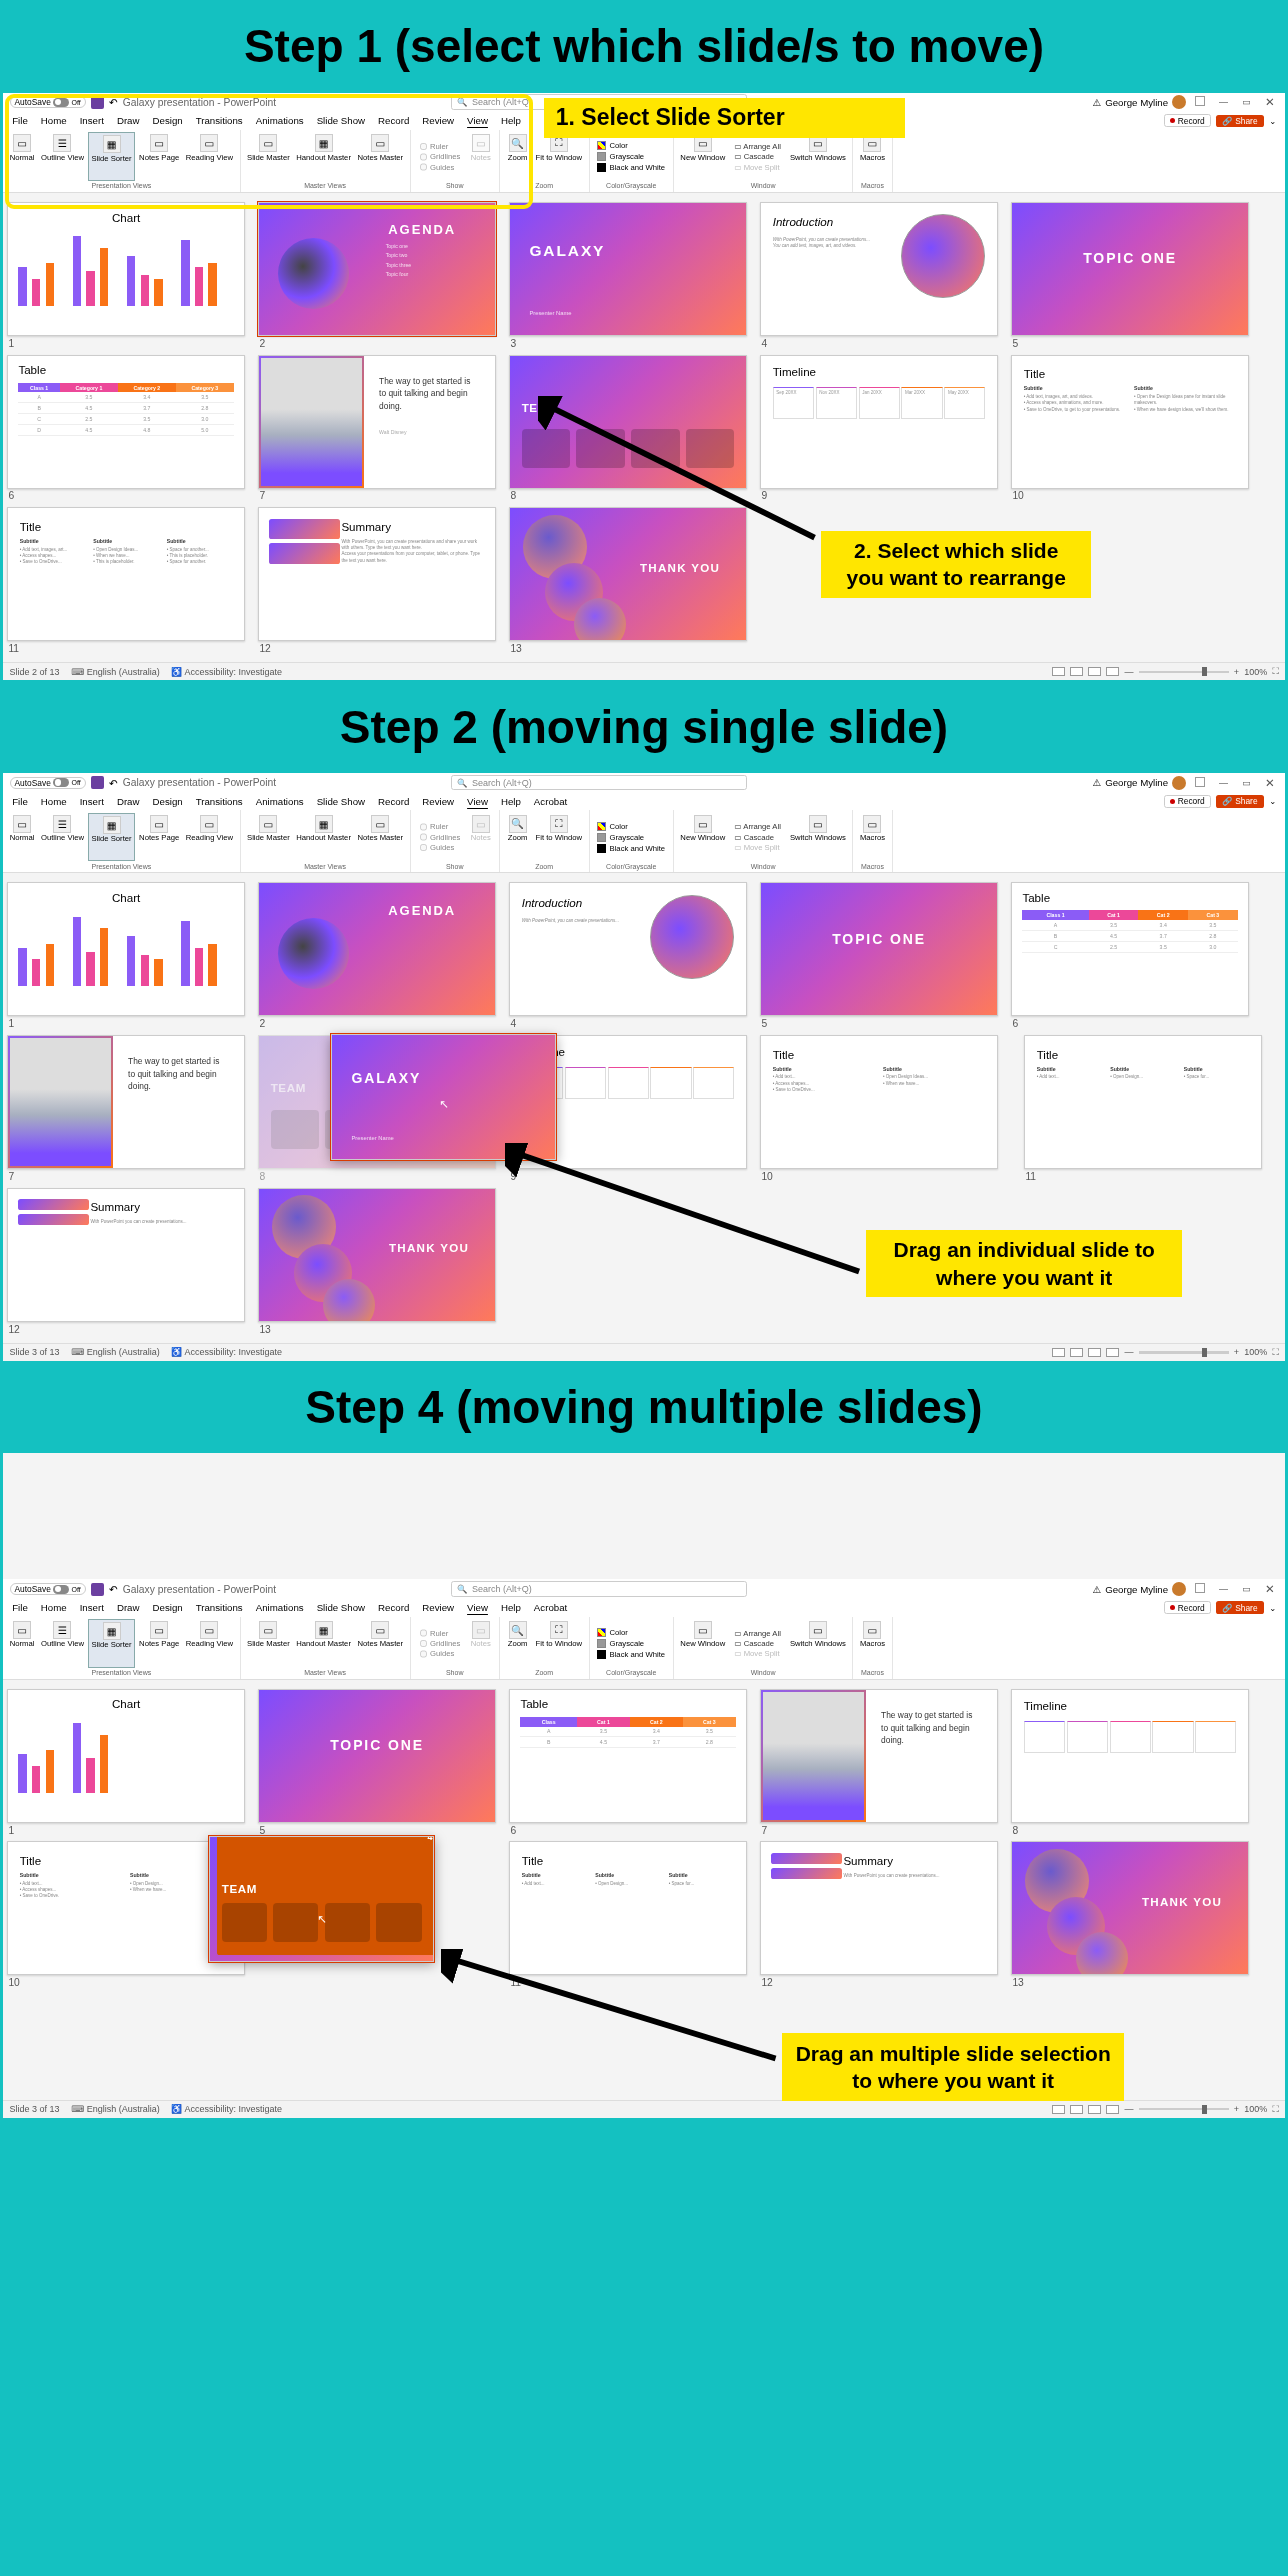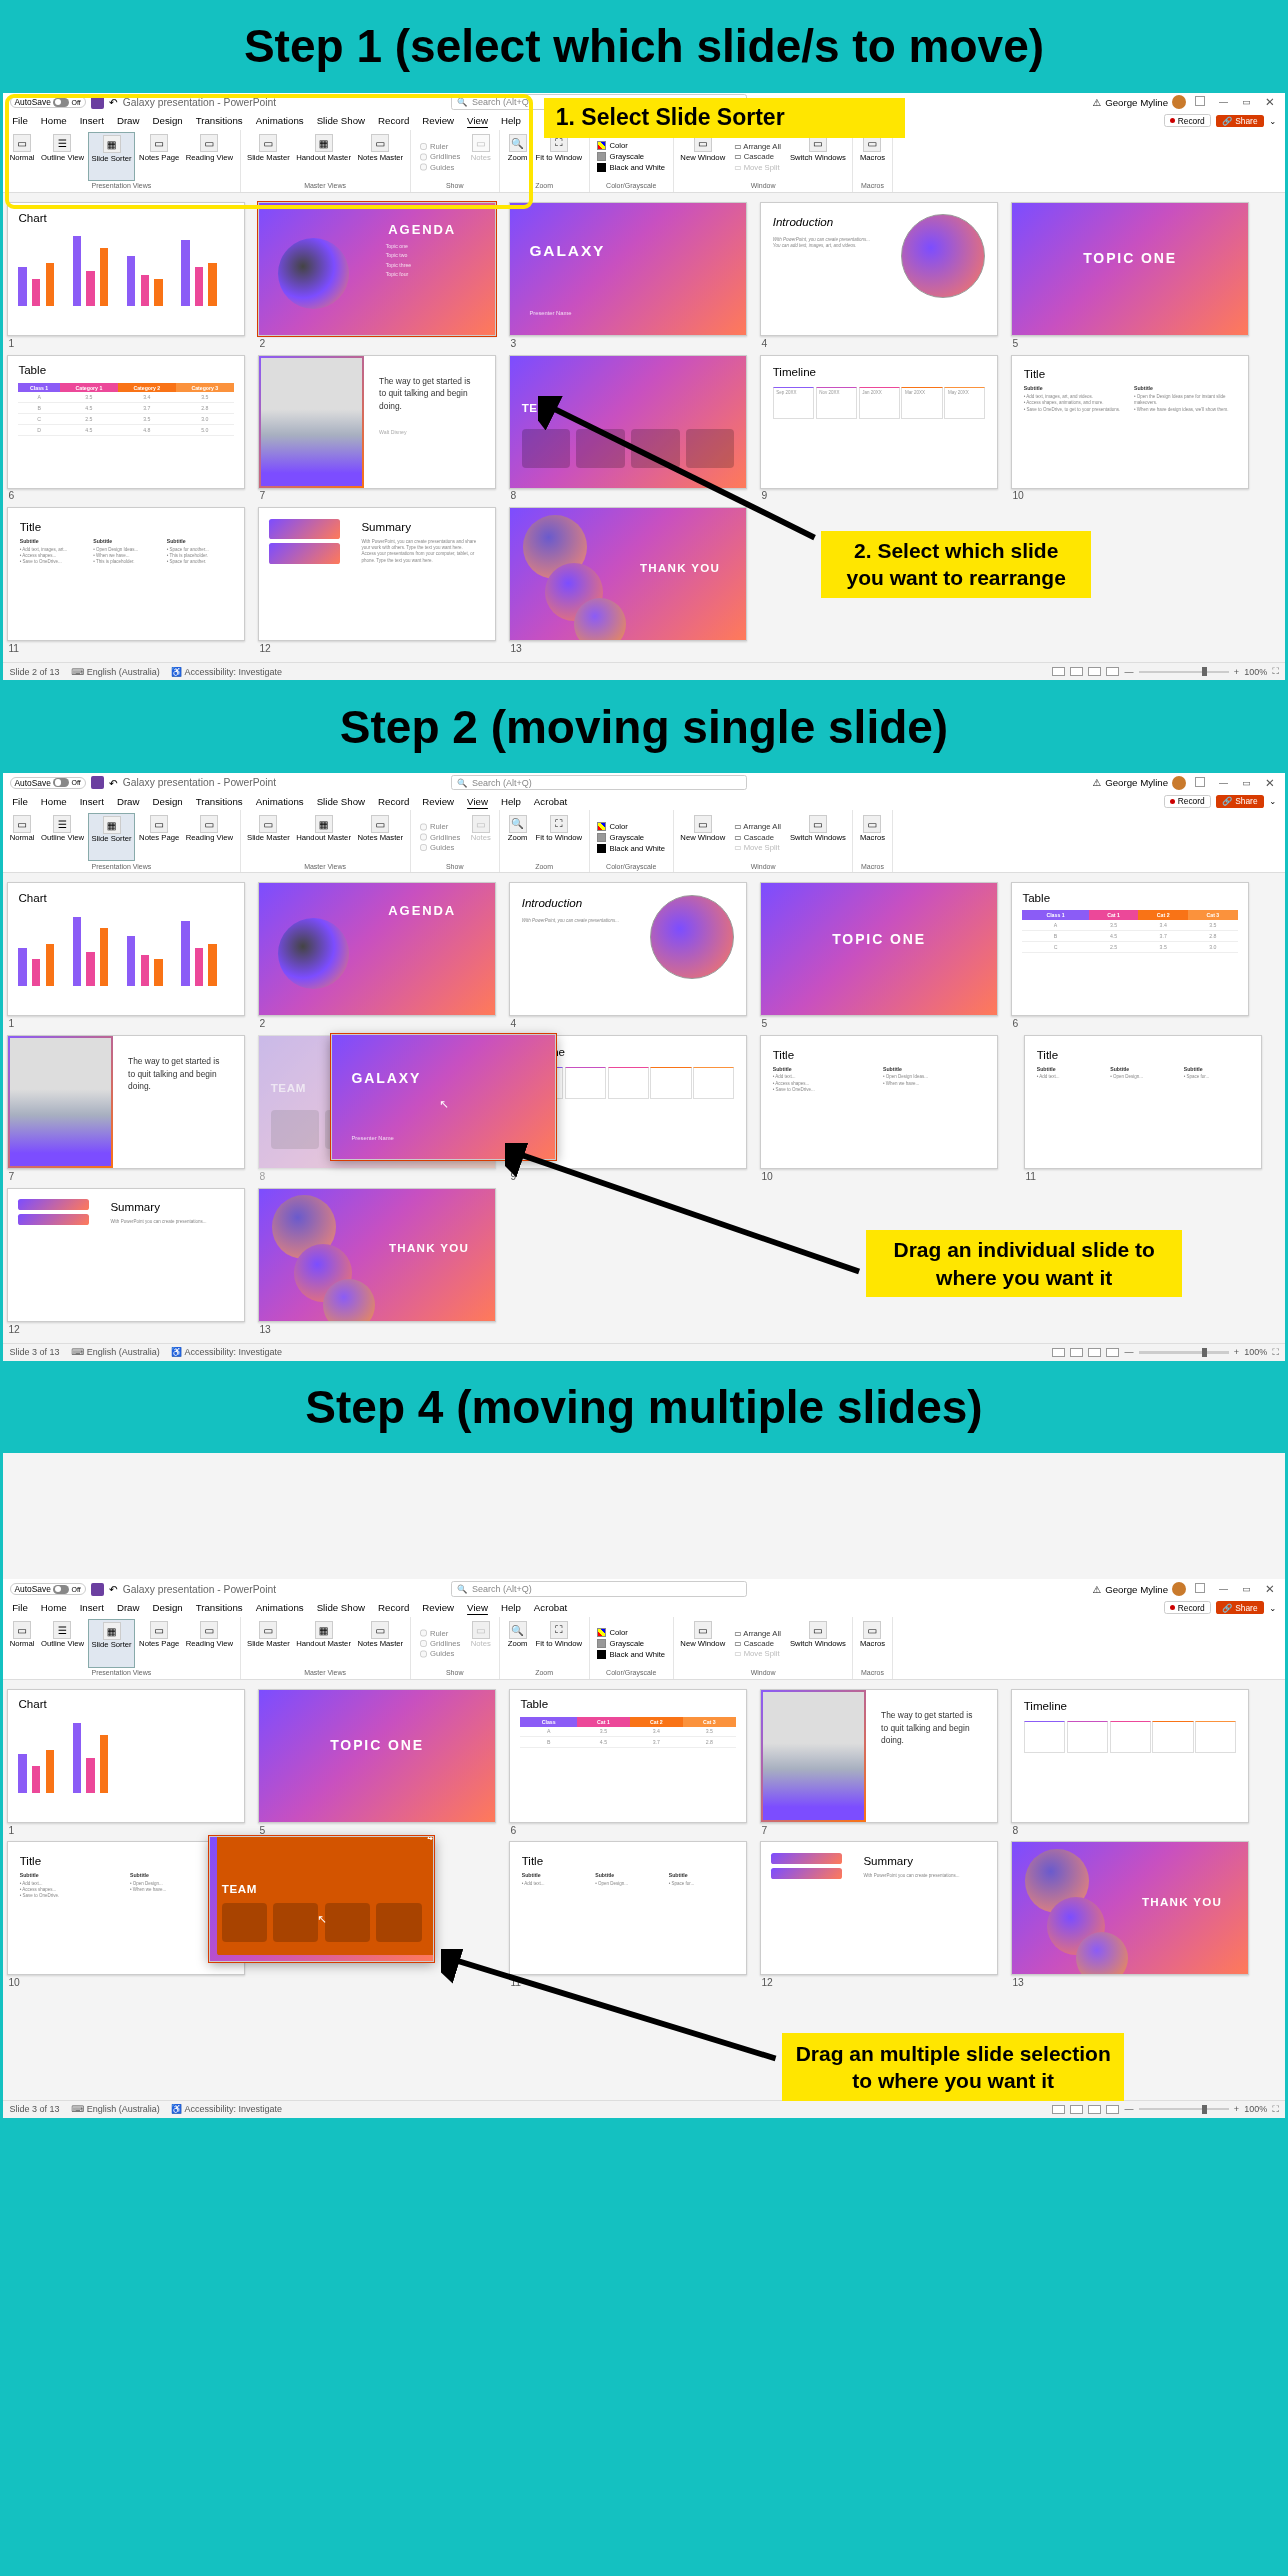--- a/index.html
+++ b/index.html
@@ -64,21 +64,21 @@
 
 .callout { position:absolute; background:#ffe600; font-size:23px; font-weight:700; padding:6.4px 11.6px; z-index:20; }
 .callout.sm { font-size:21px; text-align:center; line-height:1.3; }
 .hl-box { position:absolute; border:4.5px solid #ffe600; border-radius:9px; z-index:19; pointer-events:none; }
 .arrow { position:absolute; z-index:18; }
 
 .drag { position:absolute; width:225px; height:126px; box-shadow:0 2.6px 11.6px rgba(0,0,0,.4); z-index:15; }
 .drag.multi::before { content:''; position:absolute; inset:-6.4px -6.4px 6.4px 6.4px; background:#d35400; z-index:-1; border-radius:2.6px; }
 .drag .badge { position:absolute; top:-9px; right:-5.2px; width:16.7px; height:16.7px; background:#d35400; color:#fff; border-radius:50%; display:flex; align-items:center; justify-content:center; font-size:9px; font-weight:700; }
 
-.s-chart { padding:7.7px 10.3px; }
+.s-chart { padding:7.7px 10.3px;text-align:center; }
 .s-chart h4 { font-size:11.6px; font-weight:400; margin-bottom:5.2px; }
 .bars { display:flex; gap:5.2px; height:77px; align-items:flex-end; }
 .bars div { width:8.4px; }
 .s-table { padding:7.7px 10.3px; }
 .s-table h4 { font-size:11.6px; font-weight:400; margin-bottom:6.4px; }
 .mintbl { width:100%; border-collapse:collapse; font-size:5.2px; }
 .mintbl th { color:#fff; padding:1.9px; }
 .mintbl td { padding:1.9px; text-align:center; color:#999; border-bottom:0.6px solid #eee; }
 .s-title { padding:11.6px; }
 .s-title h4 { font-size:11.6px; font-weight:400; margin-bottom:5.2px; }
@@ -94,21 +94,21 @@
 .s-timeline .tl { display:flex; gap:1.9px; }
 .s-timeline .tl div { flex:1; height:32px; border:0.6px solid #ddd; border-top:1.9px solid; font-size:4.5px; padding:2.6px; color:#999; }
 .s-team { position:relative; }
 .s-team .htxt { position:absolute; top:9px; left:11.6px; color:#fff; font-weight:700; font-size:11.6px; letter-spacing:0.6px;margin-top:36px; }
 .s-team .people { position:absolute; bottom:19.3px; left:11.6px; right:11.6px; display:flex; gap:6.4px; }
 .s-team .people div { flex:1; height:39px; border-radius:3.9px; background:rgba(0,0,0,.2); }
 .s-way { padding:19.3px 15.5px; font-size:8.4px; color:#333; line-height:1.5; }
 .s-img2 { display:flex; }
 .s-img2 .half { flex:1; }
 .s-thanks .hc { position:absolute; top:40%; left:55%; color:#fff; font-weight:700; letter-spacing:1.3px; font-size:11.6px; }
-.s-summary { padding:10.3px; display:flex; gap:21px;justify-content:space-between; }
+.s-summary { padding:10.3px; display:flex; gap:1px;justify-content:space-between; }
 .s-summary .side { width:71px; display:flex; flex-direction:column; gap:3.9px; }
 .s-summary .side div { flex:1; background:linear-gradient(135deg,#7c4dff,#ff7a59); border-radius:2.6px; }
 .s-summary .txt { flex:1; font-size:4.5px; color:#888; line-height:1.4; }
 .s-summary .txt h4 { font-size:11.6px; color:#000; font-weight:400; margin-bottom:3.9px; }
 .s-mt { background:linear-gradient(180deg,#ddd 40%,#a8b0c0 60%,#7c4dff 90%); }
 </style>
 </head>
 <body>
 
 <div class="step-title">Step 1 (select which slide/s to move)</div>

